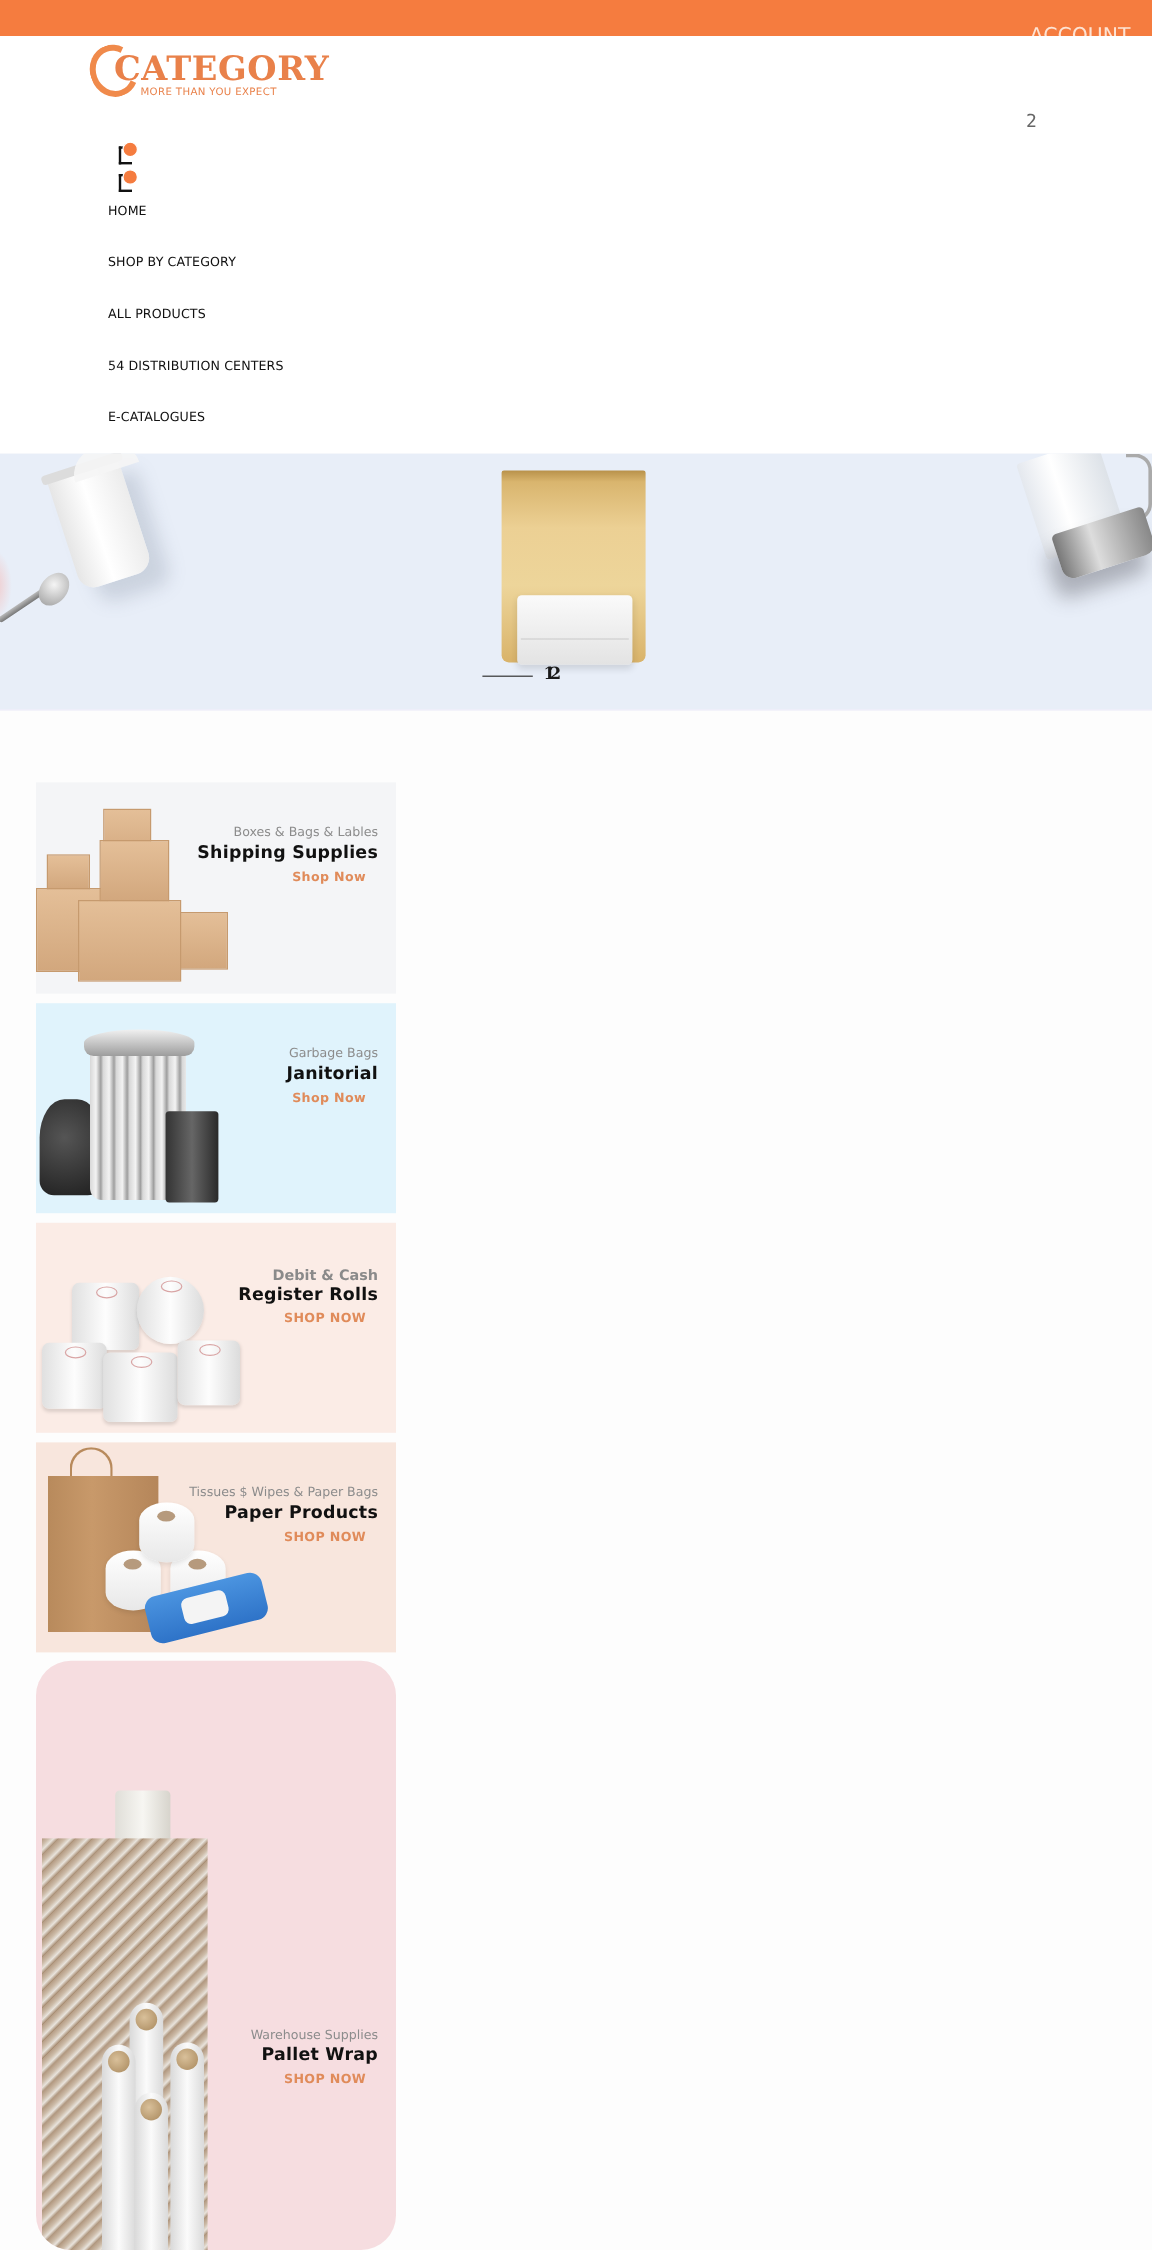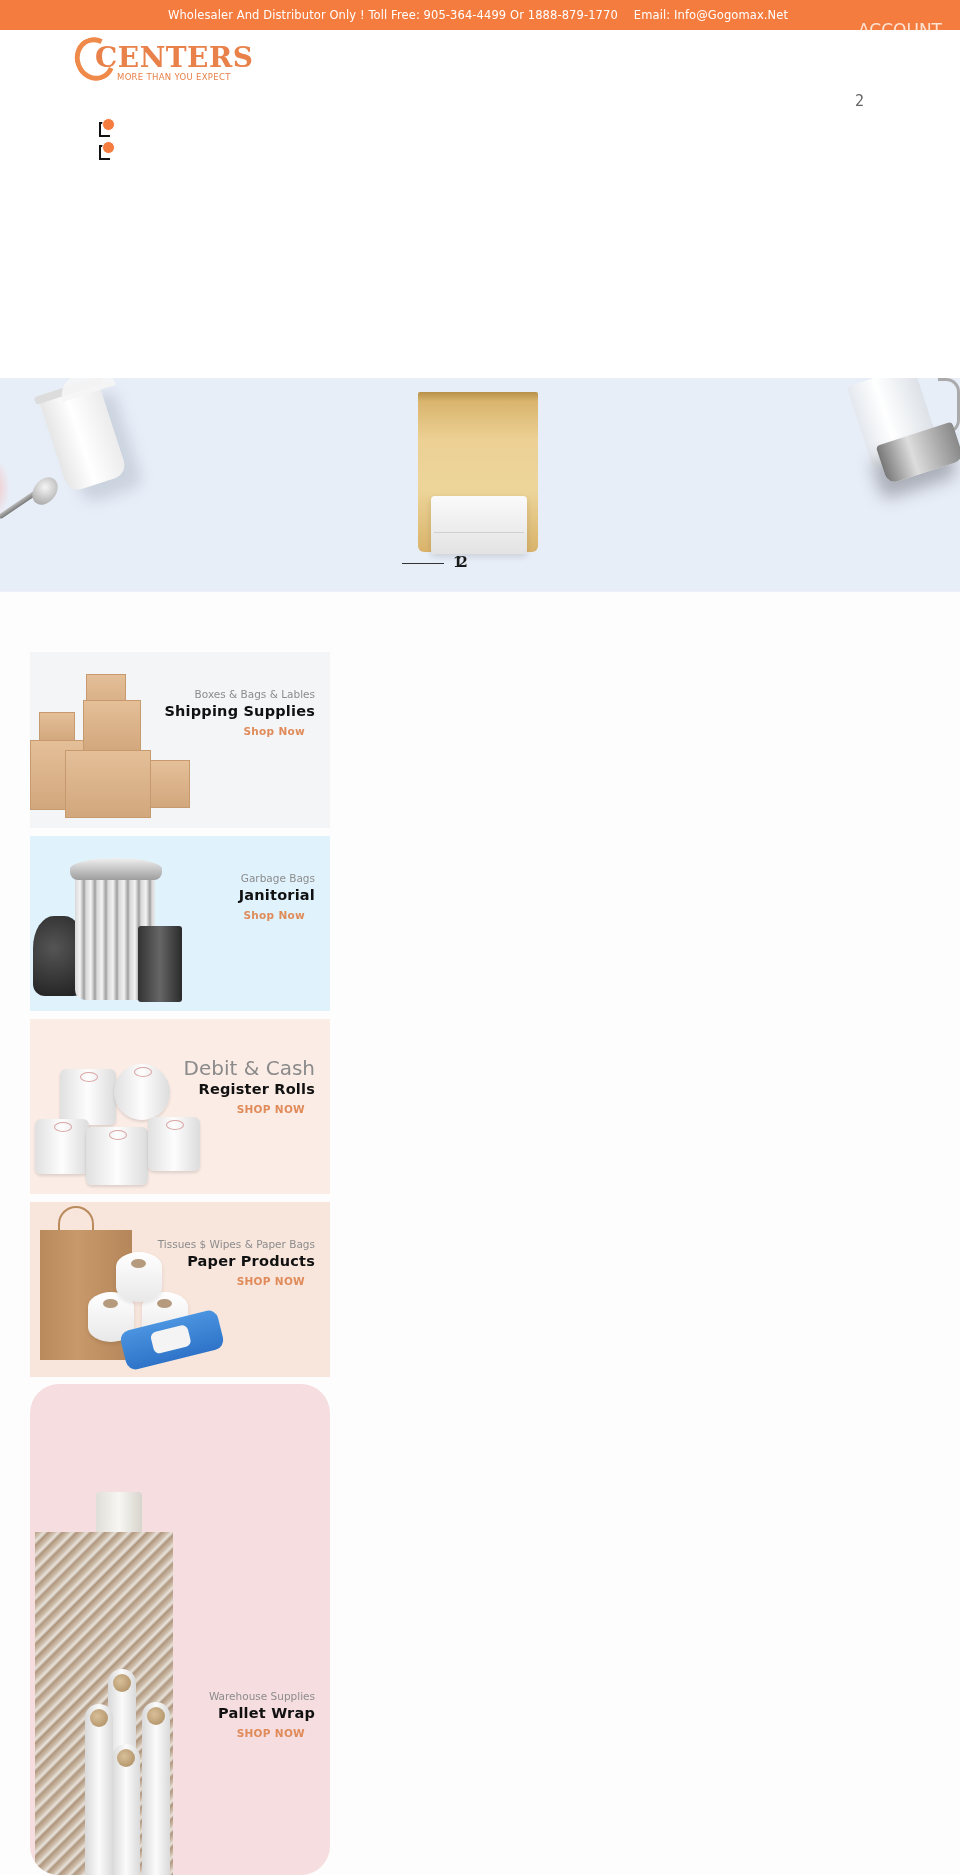--- a/index.html
+++ b/index.html
@@ -56,21 +56,21 @@
   .card .sub { font-size: 10.5px; color: #8c8c8c; white-space: nowrap; }
   .card .title { font-size: 14.5px; font-weight: bold; color: #111; white-space: nowrap; margin-top: 3px; letter-spacing: 0.2px; }
   .card .cta { font-size: 10.5px; font-weight: bold; color: #e08b5a; margin-top: 6px; padding-right: 10px; cursor: pointer; display: inline-block; letter-spacing: 0.3px; }
 
   .c1 { top: 652px; height: 176px; background: #f4f5f7; }
   .c2 { top: 836px; height: 175px; background: #e0f3fc; }
   .c3 { top: 1019px; height: 175px; background: #fbece6; }
   .c4 { top: 1202px; height: 175px; background: #f8e6dd; }
   .c5 { top: 1384px; height: 491px; background: #f6dde0; border-radius: 29px; }
 
-  .c3 .sub { font-size: 20px; font-weight: normal; color: #8a8a8a; }
+  .c3 .sub { font-size: 12px; font-weight: bold; color: #8a8a8a; }
   .c3 .title { margin-top: 1px; margin-left: 26px; }
 
   
   .cb { position: absolute; background: linear-gradient(180deg, #e4bf98, #d2a77d); border: 1px solid #c69a6e; }
   .trash { position: absolute; left: 45px; top: 34px; width: 80px; height: 130px; background: repeating-linear-gradient(90deg, #d8d8d8 0, #f3f3f3 5px, #9e9e9e 9px, #d8d8d8 11px); border-radius: 4px 4px 10px 10px; }
   .trash-lid { position: absolute; left: 40px; top: 22px; width: 92px; height: 22px; border-radius: 50% 50% 8px 8px; background: linear-gradient(#f0f0f0, #9d9d9d); }
   .gbag { position: absolute; left: 3px; top: 80px; width: 52px; height: 80px; background: radial-gradient(circle at 40% 40%, #555, #1e1e1e); border-radius: 40% 40% 12px 12px; }
   .groll { position: absolute; left: 108px; top: 90px; width: 44px; height: 76px; background: linear-gradient(90deg, #333, #666 50%, #2a2a2a); border-radius: 3px; }
   .roll { position: absolute; border-radius: 6px; background: linear-gradient(90deg, #e0e0e0, #fdfdfd 50%, #dcdcdc); box-shadow: 0 2px 3px rgba(0,0,0,0.12); }
   .roll::after { content: ""; position: absolute; left: 50%; top: 3px; width: 16px; height: 8px; margin-left: -8px; border-radius: 50%; border: 1px solid #d9a5a5; }
@@ -82,44 +82,48 @@
   .wipes::after { content: ""; position: absolute; left: 30px; top: 8px; width: 38px; height: 22px; background: #f4f4f4; border-radius: 6px; }
   .pallet { position: absolute; left: 5px; top: 148px; width: 138px; height: 343px; background: repeating-linear-gradient(135deg, #b49b83 0, #cdbca9 4px, #e8e3dc 7px, #a88e74 10px); }
   .pallet-tape { position: absolute; left: 66px; top: 108px; width: 46px; height: 52px; background: linear-gradient(90deg, #e0ded8, #f7f6f2 50%, #d7d4cc); border-radius: 4px; }
   .film { position: absolute; width: 28px; background: linear-gradient(90deg, #d9d9d9, #fbfbfb 50%, #dadada); border-radius: 14px 14px 0 0; }
   .film::before { content: ""; position: absolute; left: 5px; top: 5px; width: 18px; height: 18px; border-radius: 50%; background: radial-gradient(circle at 40% 40%, #d9c09a, #a8885c); }
 </style>
 </head>
 <body>
 
 <div class="topbar">
-  <div class="info">
-    <span>Wholesaler And Distributor Only ! Toll Free: 905-364-4499 Or 1888-879-1770</span><span>Email: Info@Gogomax.Net</span>
-  </div>
   <div class="account">
     <span>ACCOUNT</span>
   </div>
 </div>
 
 <div class="header">
   <div class="logo">
     <div class="swirl"></div>
-    <div class="name">CENTERS</div>
+    <div class="name">CATEGORY</div>
     <div class="tag">MORE THAN YOU EXPECT</div>
   </div>
 
   <span class="search-icon">2</span>
 
   <div class="mini-icon mini-1">
       <span class="dot"></span>
     </div>
   <div class="mini-icon mini-2">
       <span class="dot"></span>
     </div>
 
+  <nav class="nav">
+    <a href="#">HOME</a>
+    <a href="#">SHOP BY CATEGORY</a>
+    <a href="#">ALL PRODUCTS</a>
+    <a href="#">54 DISTRIBUTION CENTERS</a>
+    <a href="#">E-CATALOGUES</a>
+  </nav>
 </div>
 
 <div class="banner">
   <div class="pink-blur"></div>
   <div class="cup"></div>
   <div class="cup-lid"></div>
   <div class="spoon"></div>
   <div class="spoon-head"></div>
   <div class="bag"></div>
   <div class="box"></div>

